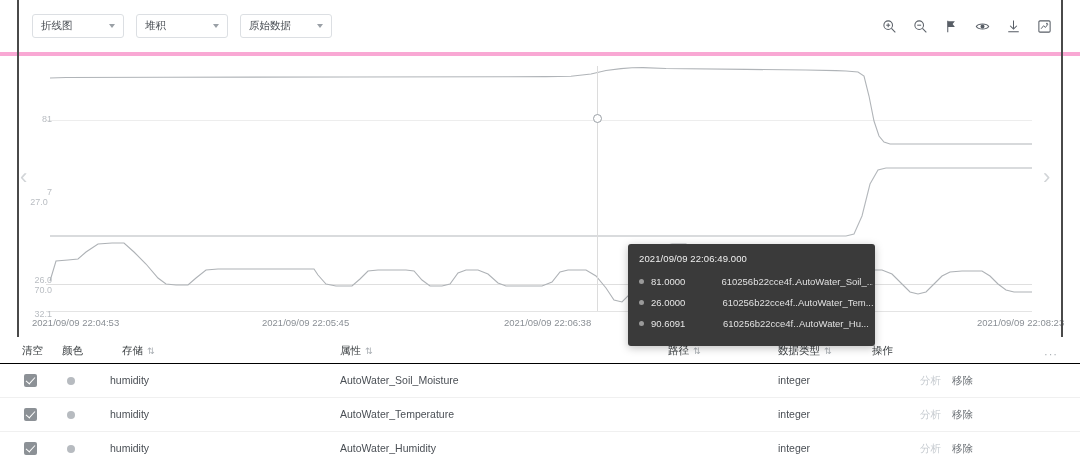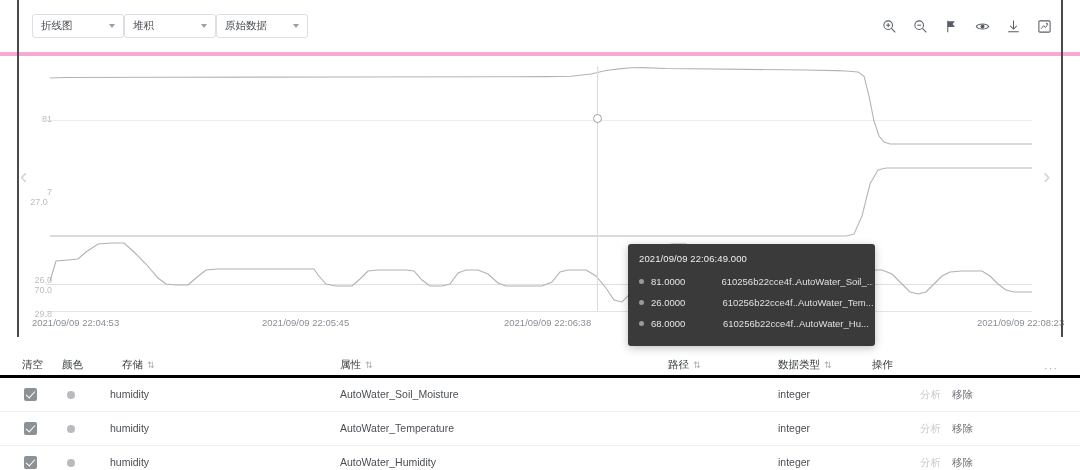--- a/index.html
+++ b/index.html
@@ -9,21 +9,21 @@
     font-family: "Liberation Sans", "DejaVu Sans", sans-serif;
     overflow: hidden;
   }
   .page { position: relative; width: 1080px; height: 470px; background:#fff; }
 
   
   .toolbar {
     position: absolute; left: 0; top: 0; width: 1080px; height: 52px;
     display: flex; align-items: center; padding: 0 18px 0 32px;
   }
-  .selects { display: flex; align-items: flex-start; gap: 0; }
+  .selects { display: flex; align-items: flex-start; gap: 12px; }
   .select {
     position: relative;
     width: 92px; height: 24px;
     border: 1px solid #dcdfe3; border-radius: 3px;
     background: #fff;
     display: flex; align-items: center;
     padding: 0 8px;
     font-size: 10.5px; color: #4a4f55;
     cursor: pointer;
   }
@@ -85,21 +85,21 @@
   .tt-title { font-size: 9.5px; color: #f0f0f0; margin-bottom: 8px; letter-spacing: .1px; }
   .tt-row { display: flex; align-items: center; height: 18px; margin-bottom: 3px; font-size: 9.5px; }
   .tt-dot { width: 5px; height: 5px; border-radius: 50%; background: #9a9a9a; margin-right: 7px; flex: none; }
   .tt-val { width: 72px; color: #e6e6e6; }
   .tt-id { width: 76px; color: #e0e0e0; white-space: nowrap; overflow: hidden; }
   .tt-name { color: #e0e0e0; white-space: nowrap; overflow: hidden; }
 
   
   .table { position: absolute; left: 0; top: 337px; width: 1080px; height: 133px; background:#fff; }
   .thead {
-    position: relative; height: 27px; border-bottom: 3px solid #000000; margin-top: 14px;
+    position: relative; height: 27px; border-bottom: 1px solid #000000;
   }
   .th {
     position: absolute; top: 7px; font-size: 10.5px; color: #3c4043;
     display: flex; align-items: center; gap: 4px; white-space: nowrap;
   }
   .sort-ico { font-size: 9px; color: #a9aeb3; }
   .more-ico { position: absolute; right: 22px; top: 11px; font-size: 11px; color: #a9aeb3; letter-spacing: 1px; cursor: pointer; }
   .trow { position: relative; height: 34px; border-bottom: 1px solid #f0f0f0; }
   .cell { position: absolute; top: 10px; font-size: 10.5px; color: #4a4f55; white-space: nowrap; }
   .chk {
@@ -191,21 +191,21 @@
 
       <div class="gridline" style="top:64px;"></div>
       <div class="gridline" style="top:228px;background:#dfdfdf;"></div>
       <div class="xaxis-line"></div>
 
       <div class="yl" style="left:36px;  top:58px;  width:16px; text-align:right;">81</div>
       <div class="yl" style="left:36px;  top:131px; width:16px; text-align:right;">7</div>
       <div class="yl" style="left:26px;  top:141px; width:26px; text-align:center;">27.0</div>
       <div class="yl" style="left:26px;  top:219px; width:26px; text-align:right;">26.0</div>
       <div class="yl" style="left:26px;  top:229px; width:26px; text-align:right;">70.0</div>
-      <div class="yl" style="left:26px;  top:253px; width:26px; text-align:right;">29.8</div>
+      <div class="yl" style="left:26px;  top:253px; width:26px; text-align:right;">32.1</div>
 
       <svg class="plot" viewBox="0 0 986 245" preserveAspectRatio="none">
 
         <polyline fill="none" stroke="#b0b4b8" stroke-width="1.1" points="4,12 20,11.5 120,11.2 300,11 460,10.8 500,10.6 525,10.3 545,8 560,4.5 575,2.6 586,1.8 597,1.6 620,2.5 700,3.4 760,4 790,4.6 800,5 812,6 818,10 823,30 828,55 833,70 838,76 844,78 870,78 920,78 986,78"></polyline>
 
         <polyline fill="none" stroke="#b4b8bc" stroke-width="1.1" points="4,170 200,170 400,170 597,170 700,170 780,170 800,170 808,168 816,150 824,118 832,104 840,102 900,102 986,102"></polyline>
 
         <polyline fill="none" stroke="#aeb2b6" stroke-width="1.1" points="4,215 10,195 22,194 32,193 40,186 52,178 66,177 78,177 88,186 100,198 112,212 120,218 130,219 142,219 150,212 160,204 172,203 250,203 268,203 272,209 280,218 290,220 306,220 314,213 322,205 332,204 360,204 368,205 376,214 384,220 396,220 404,218 412,207 420,204 432,204 442,208 452,217 460,220 496,220 506,216 514,206 522,204 540,204 550,210 560,222 568,234 576,236 584,228 594,210 606,190 616,180 626,178 640,178 650,186 662,200 672,210 680,212 700,212 710,205 720,196 730,192 740,196 750,210 760,222 768,228 776,228 786,222 796,212 806,206 816,204 836,204 846,208 856,218 864,226 872,228 880,226 888,218 896,210 904,206 916,205 936,205 944,210 952,218 960,224 968,226 986,226"></polyline>
       </svg>
 
@@ -232,21 +232,21 @@
           <span class="tt-name">AutoWater_Soil_...</span>
         </div>
         <div class="tt-row">
           <span class="tt-dot"></span>
           <span class="tt-val">26.0000</span>
           <span class="tt-id">610256b22cce4f...</span>
           <span class="tt-name">AutoWater_Tem...</span>
         </div>
         <div class="tt-row">
           <span class="tt-dot"></span>
-          <span class="tt-val">68.0000</span>
+          <span class="tt-val">90.6091</span>
           <span class="tt-id">610256b22cce4f...</span>
           <span class="tt-name">AutoWater_Hu...</span>
         </div>
       </div>
     </div>
   </div>
 
   <div class="axis-border-l" style="top:0;height:337px;"></div>
   <div class="axis-border-r" style="top:0;height:337px;"></div>
   <div class="vsep"></div>

